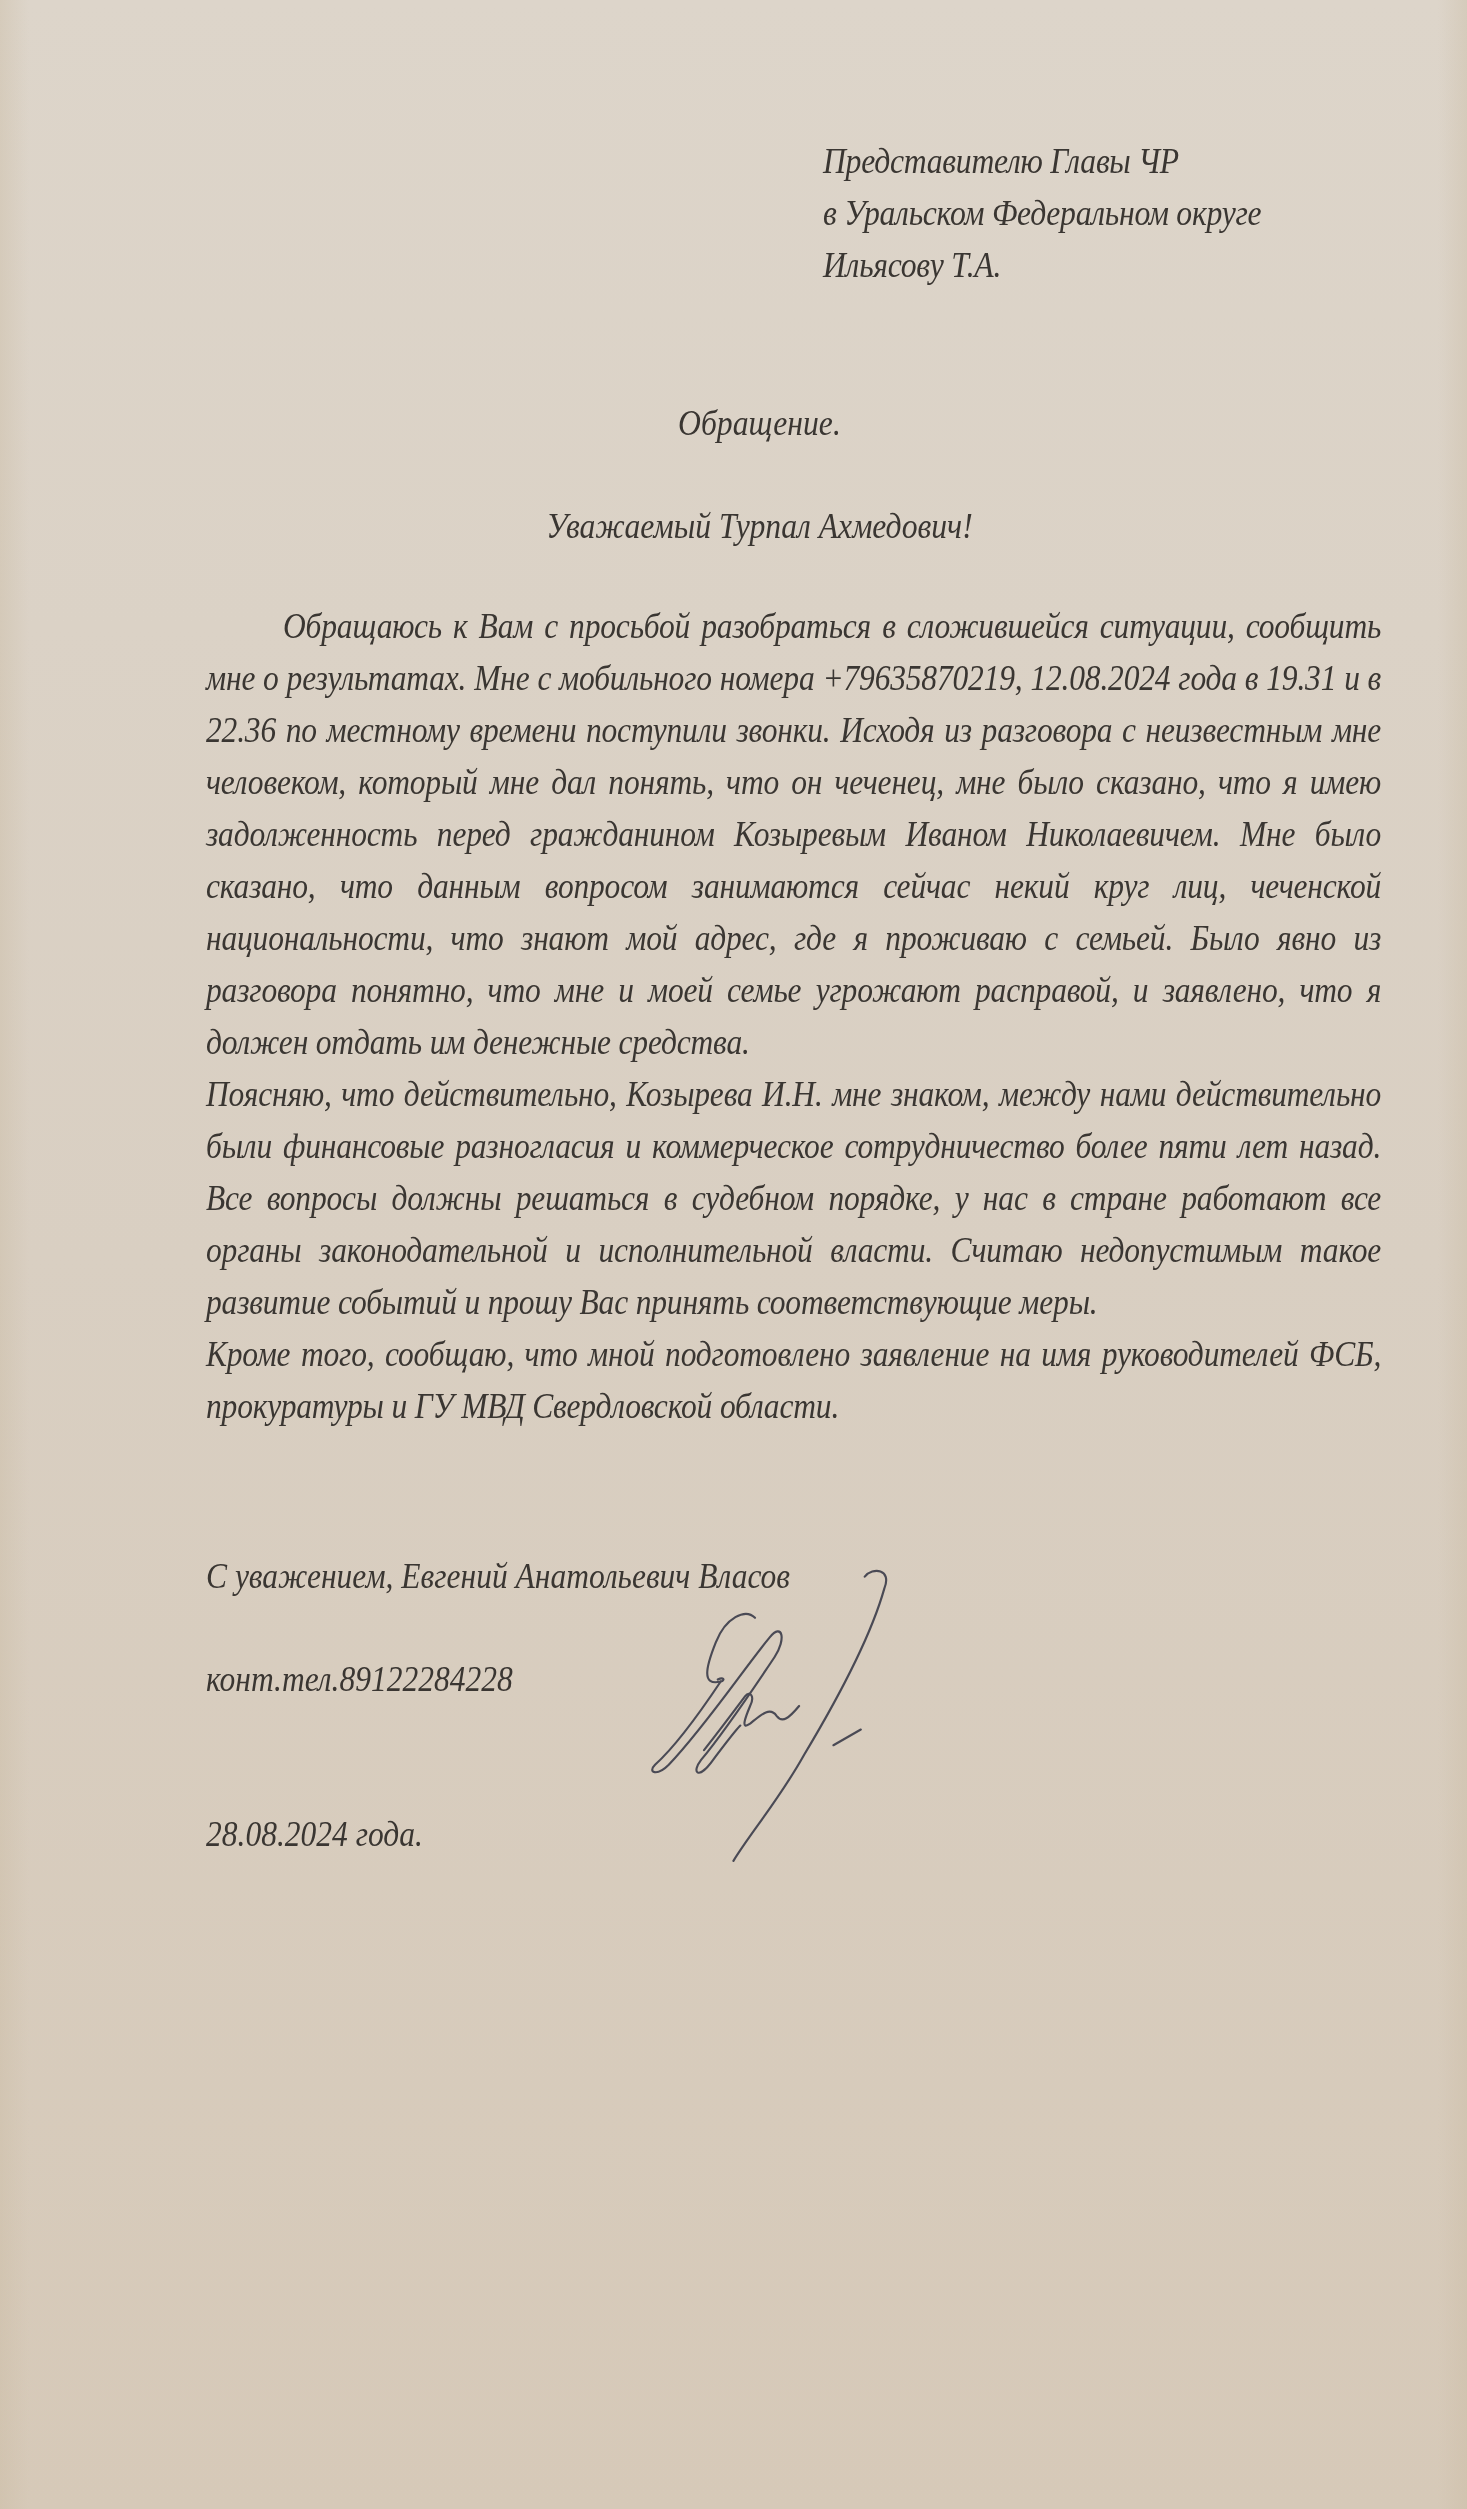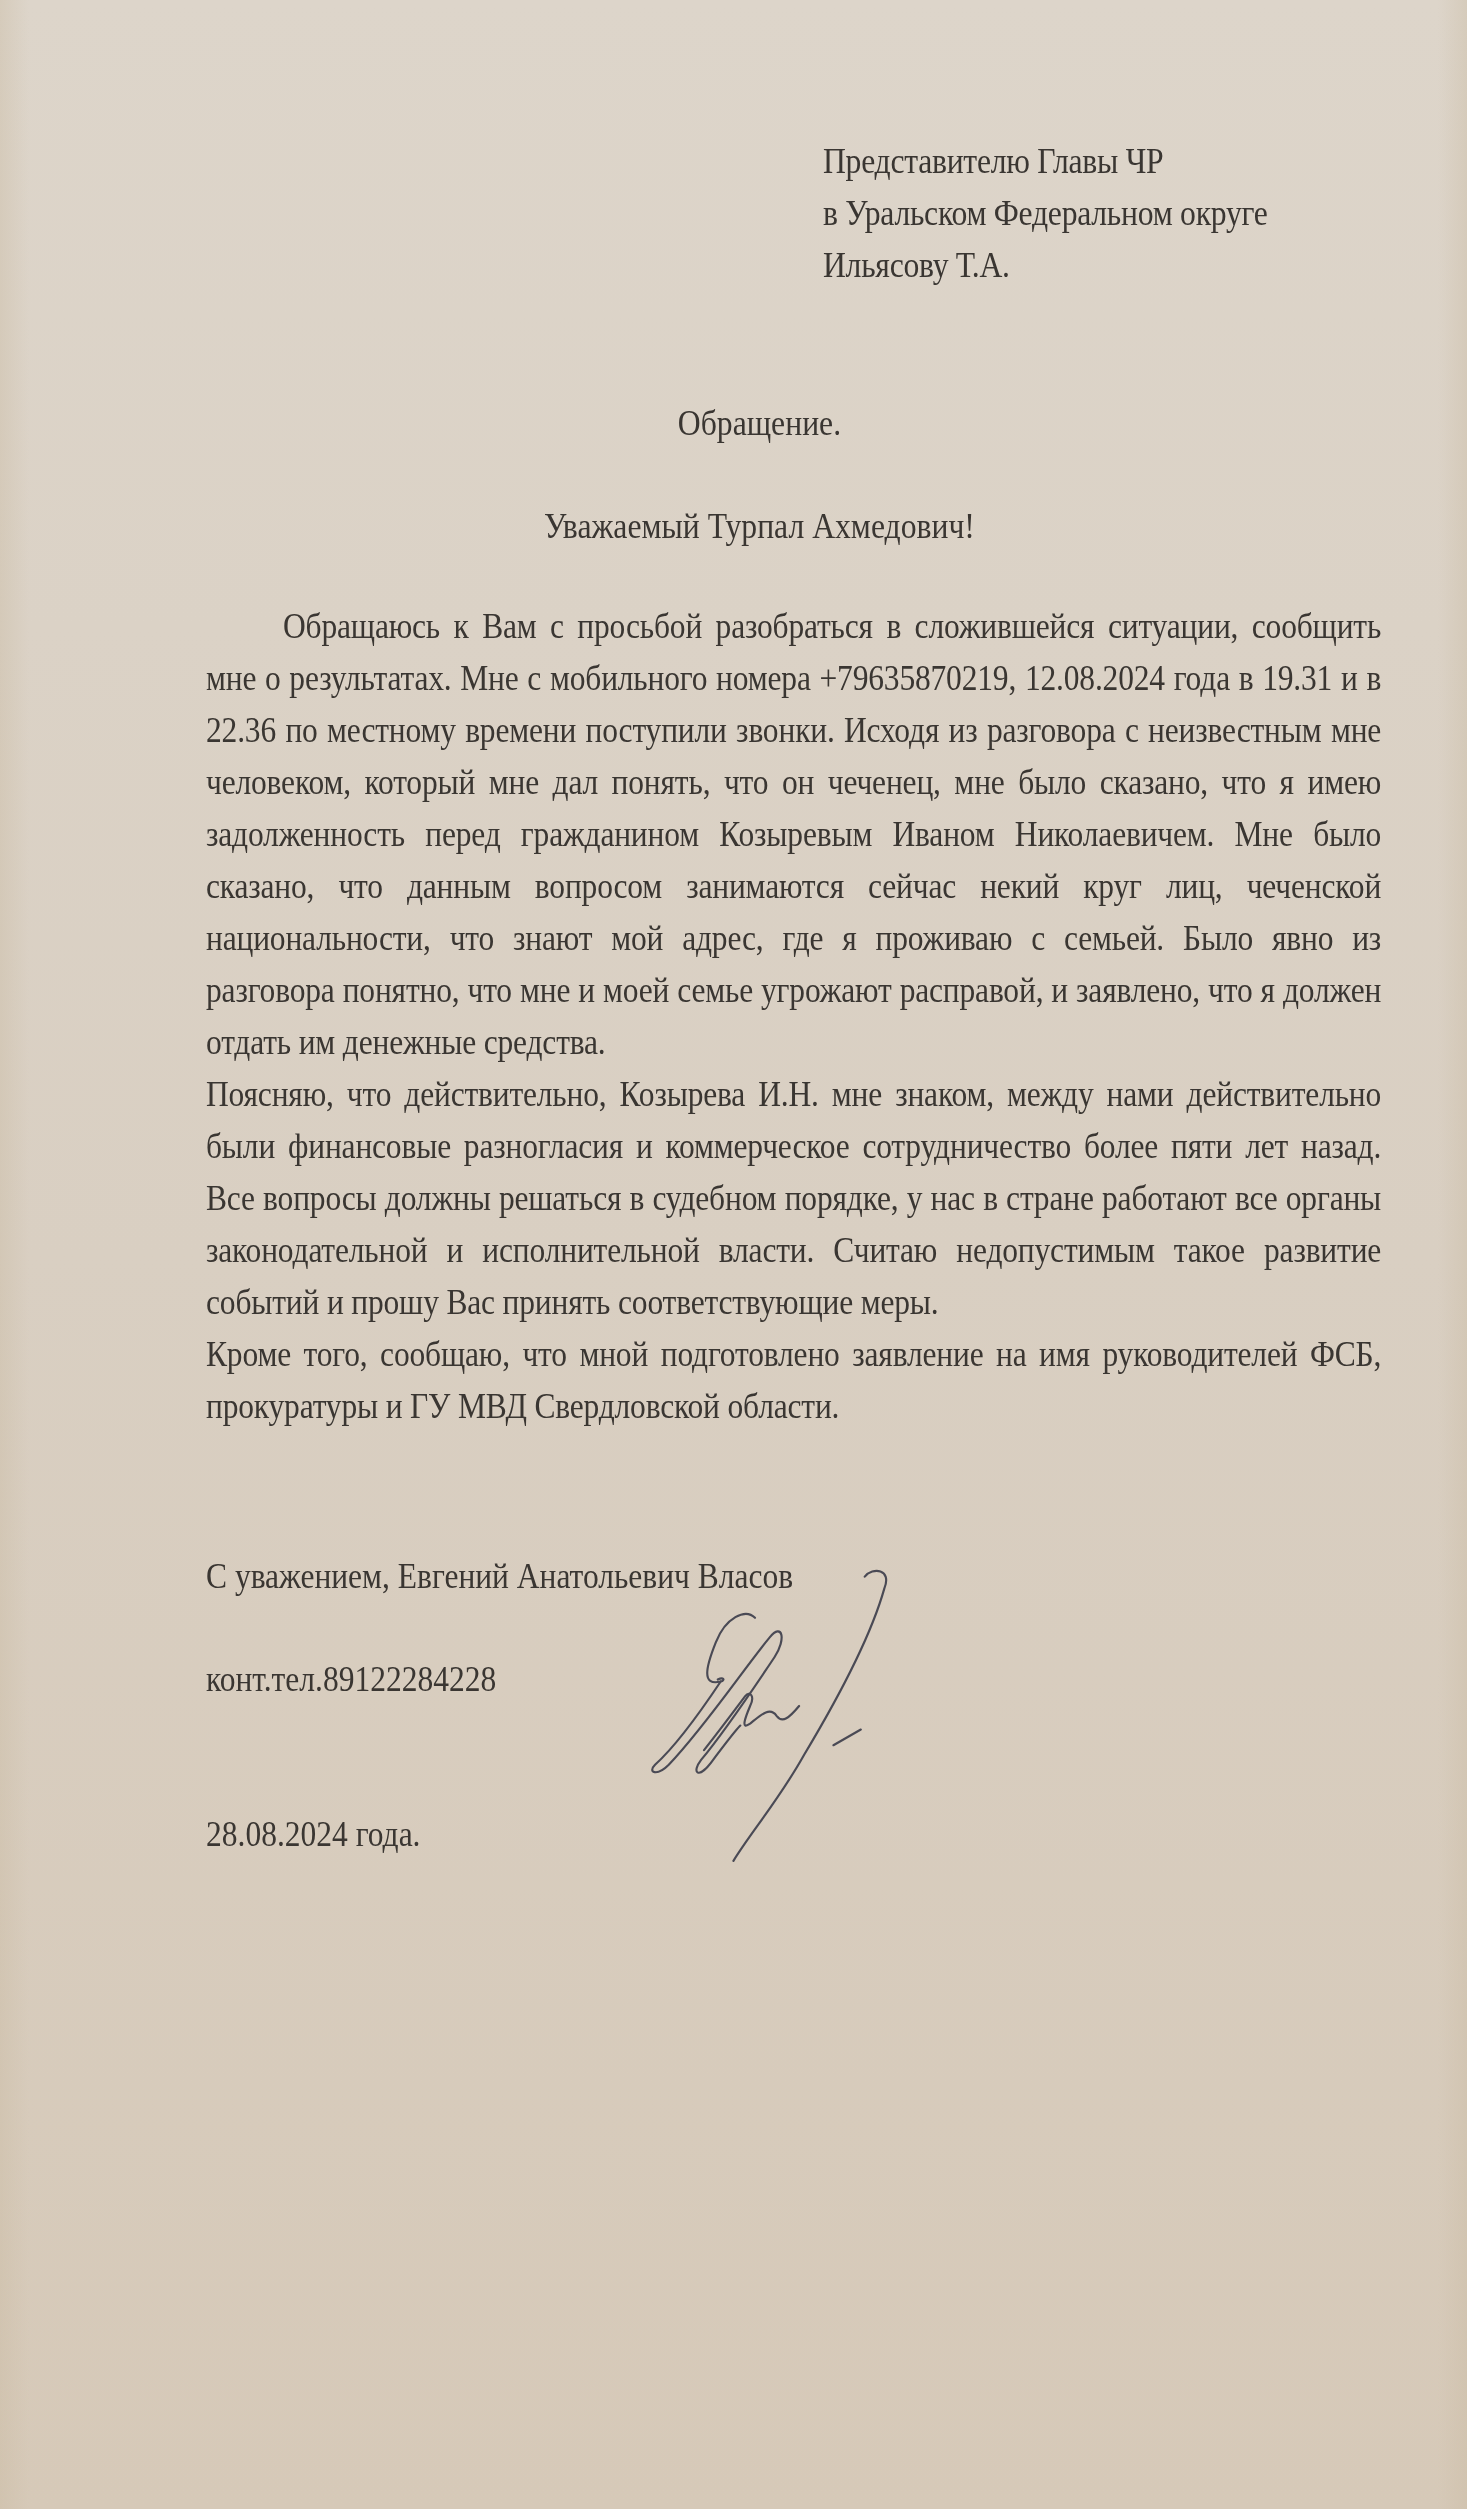--- a/index.html
+++ b/index.html
@@ -16,20 +16,21 @@
       color: #3a3632;
     }
     .page {
       position: absolute;
       left: 0; top: 0;
       width: 1467px;
       height: 2509px;
       background:
         linear-gradient(90deg, rgba(200,185,160,0.35) 0px, rgba(0,0,0,0) 29px, rgba(0,0,0,0) 1438px, rgba(200,185,160,0.35) 1467px),
         linear-gradient(180deg, #ddd5ca 0%, #d9cfc2 50%, #d6c9b8 100%);
+      font-style: italic;
     }
     .addressee {
       position: absolute;
       left: 823px;
       top: 135px;
       font-size: 36px;
       line-height: 52px;
       letter-spacing: -0.3px;
       transform: scaleX(0.88);
       transform-origin: left top;

